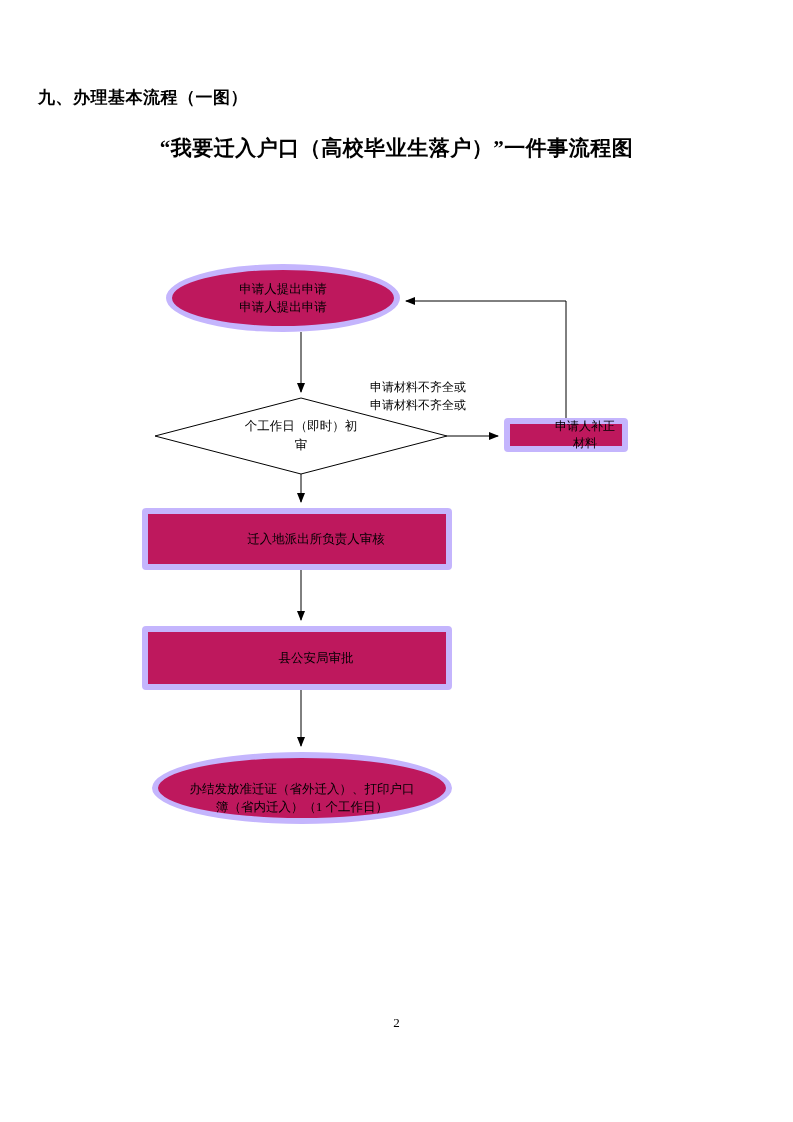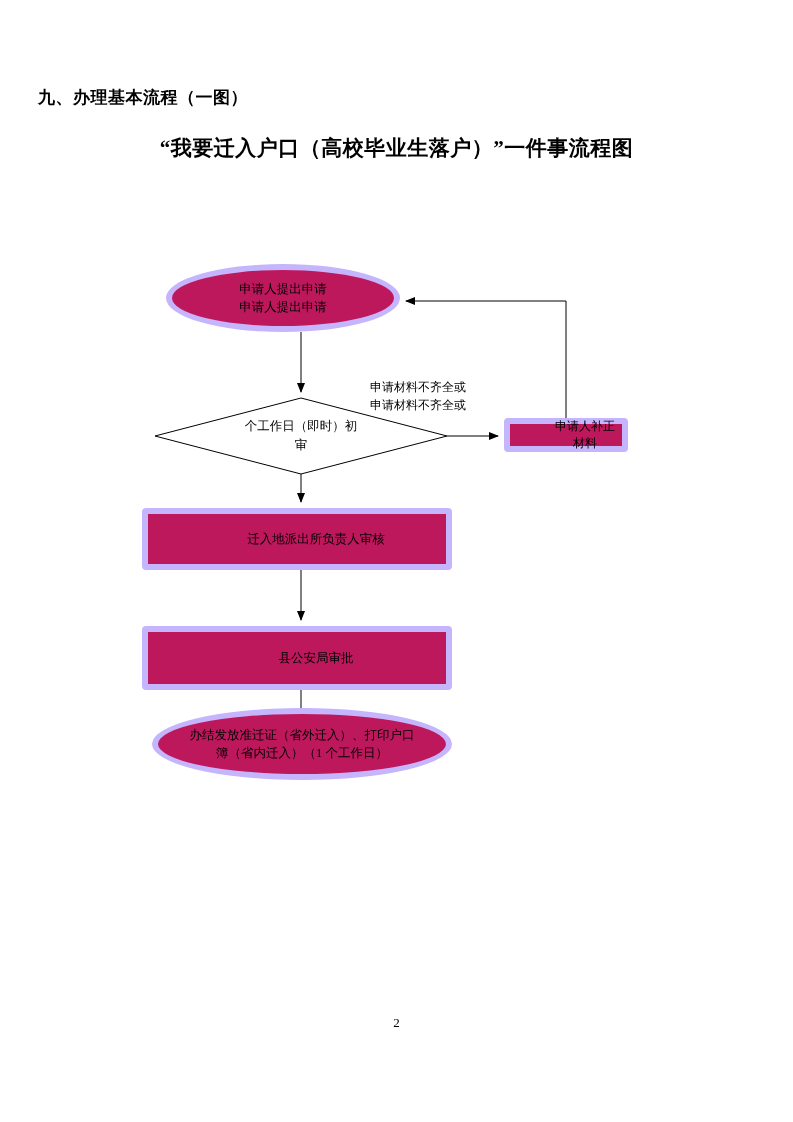--- a/index.html
+++ b/index.html
@@ -101,21 +101,21 @@
     left: 504px; top: 418px; width: 124px; height: 34px;
     font-size: 12px;
   }
   .node-review {
     left: 142px; top: 508px; width: 310px; height: 62px;
   }
   .node-approve {
     left: 142px; top: 626px; width: 310px; height: 64px;
   }
   .node-end {
-    left: 152px; top: 708px; width: 300px; height: 72px;
+    left: 152px; top: 752px; width: 300px; height: 72px; align-items: flex-end;
   }
   .edge-label {
     position: absolute;
     font-size: 12px;
     line-height: 1.5;
     text-align: left;
     white-space: nowrap;
   }
   .edge-label-reject {
     left: 370px; top: 378px;

